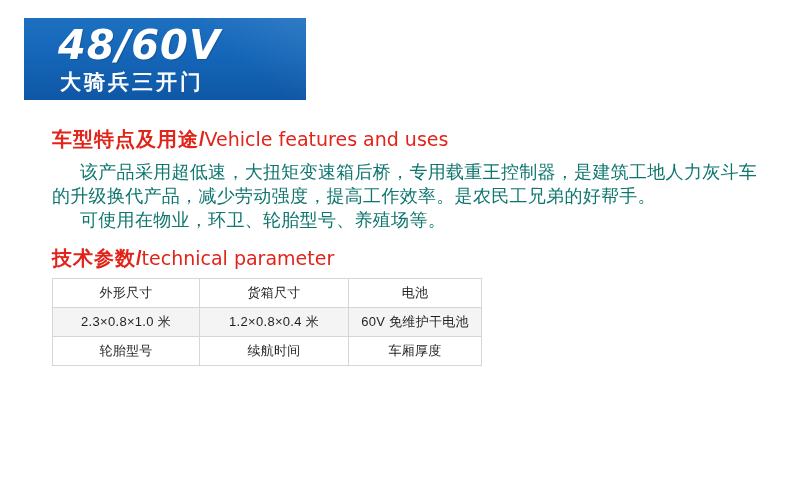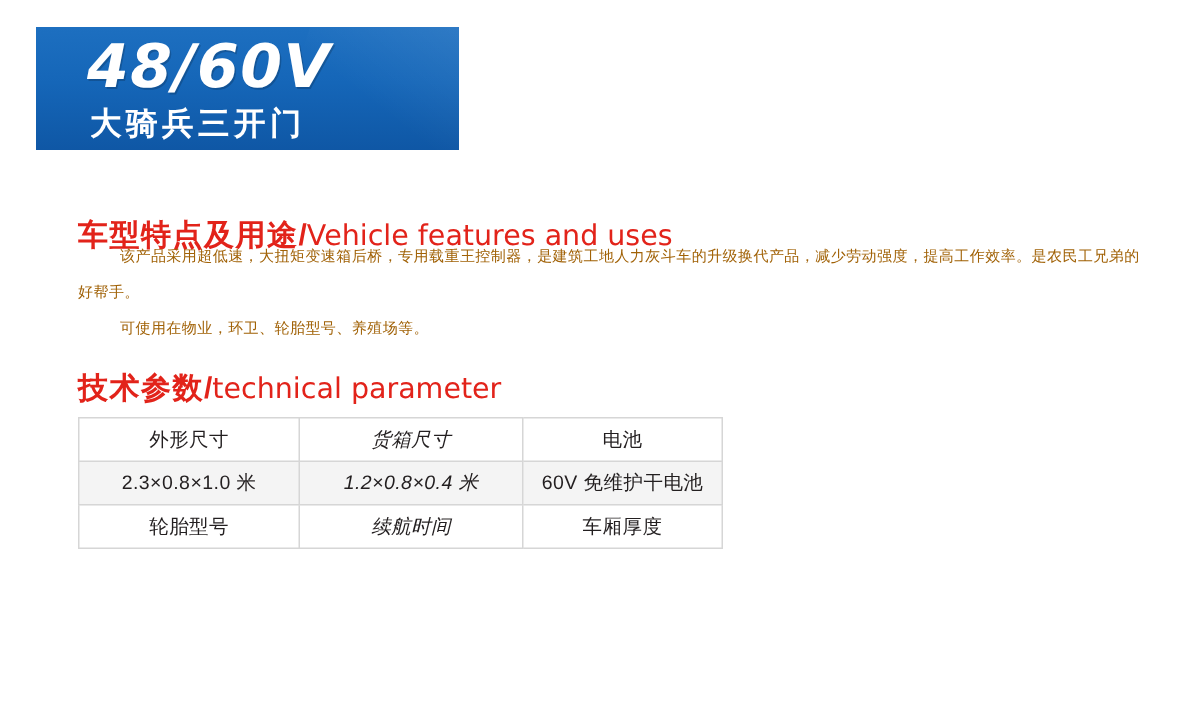--- a/index.html
+++ b/index.html
@@ -75,29 +75,29 @@
   .section-head .sep {
     color: #e2231a;
     font-size: 20px;
   }
   .section-head .en {
     color: #e2231a;
     font-size: 19px;
     font-weight: normal;
     font-family: "DejaVu Sans", sans-serif;
   }
-  #features-head { left: 52px; top: 126px; margin-top: 17px; }
+  #features-head { left: 52px; top: 126px; }
   #params-head   { left: 52px; top: 245px; }
 
   
   .para {
     position: absolute;
-    font-size: 10px;
+    font-size: 18px;
     line-height: 24px;
-    color: #a16207;
+    color: #0f766e;
     letter-spacing: 0.3px;
   }
   #para-1 {
     left: 52px;
     top: 160px;
     width: 716px;
     text-indent: 28px;
   }
   #para-2 {
     left: 52px;
@@ -126,21 +126,21 @@
     letter-spacing: 0.3px;
     padding: 0 4px;
   }
   .spec-table tr:nth-child(odd) td {
     background: #ffffff;
   }
   .spec-table tr:nth-child(even) td {
     background: #f4f4f4;
   }
   .spec-table td.c0 { width: 146px; }
-  .spec-table td.c1 { width: 148px; font-style: italic; }
+  .spec-table td.c1 { width: 148px; }
   .spec-table td.c2 { width: 136px; }
 </style>
 </head>
 <body>
 
 <div class="banner">
   <div class="banner-title">48/60V</div>
   <div class="banner-sub">大骑兵三开门</div>
 </div>
 

